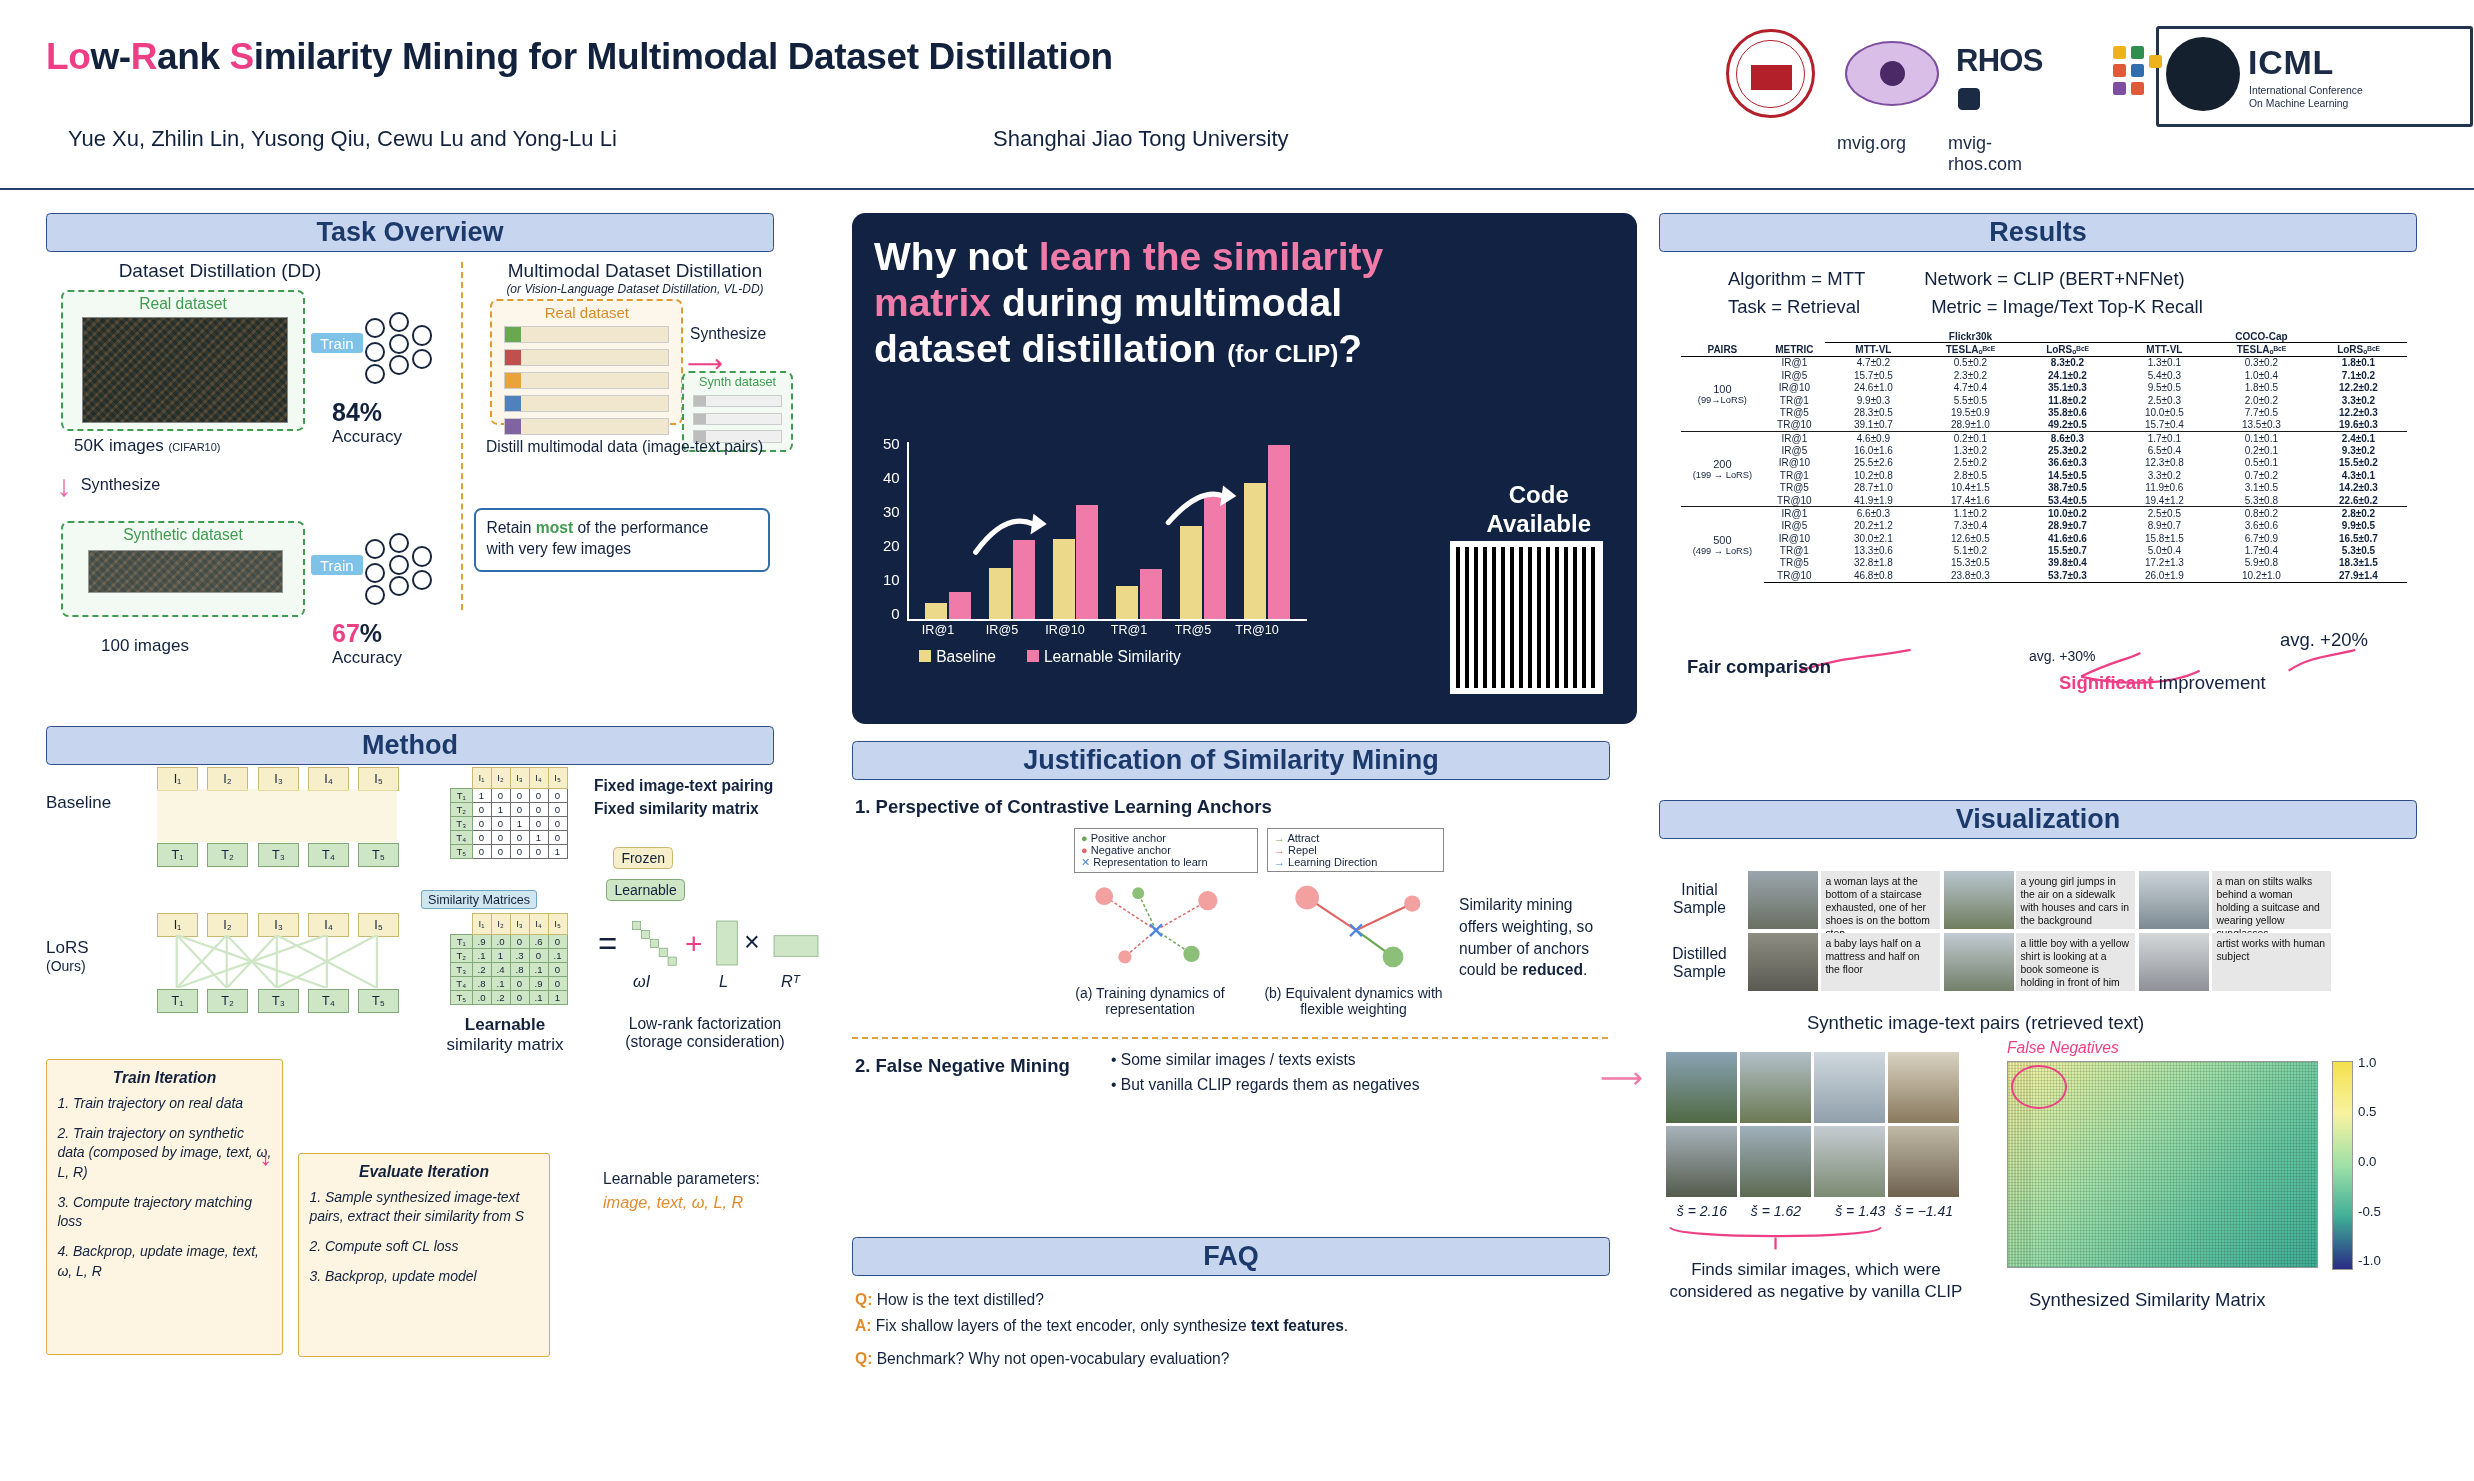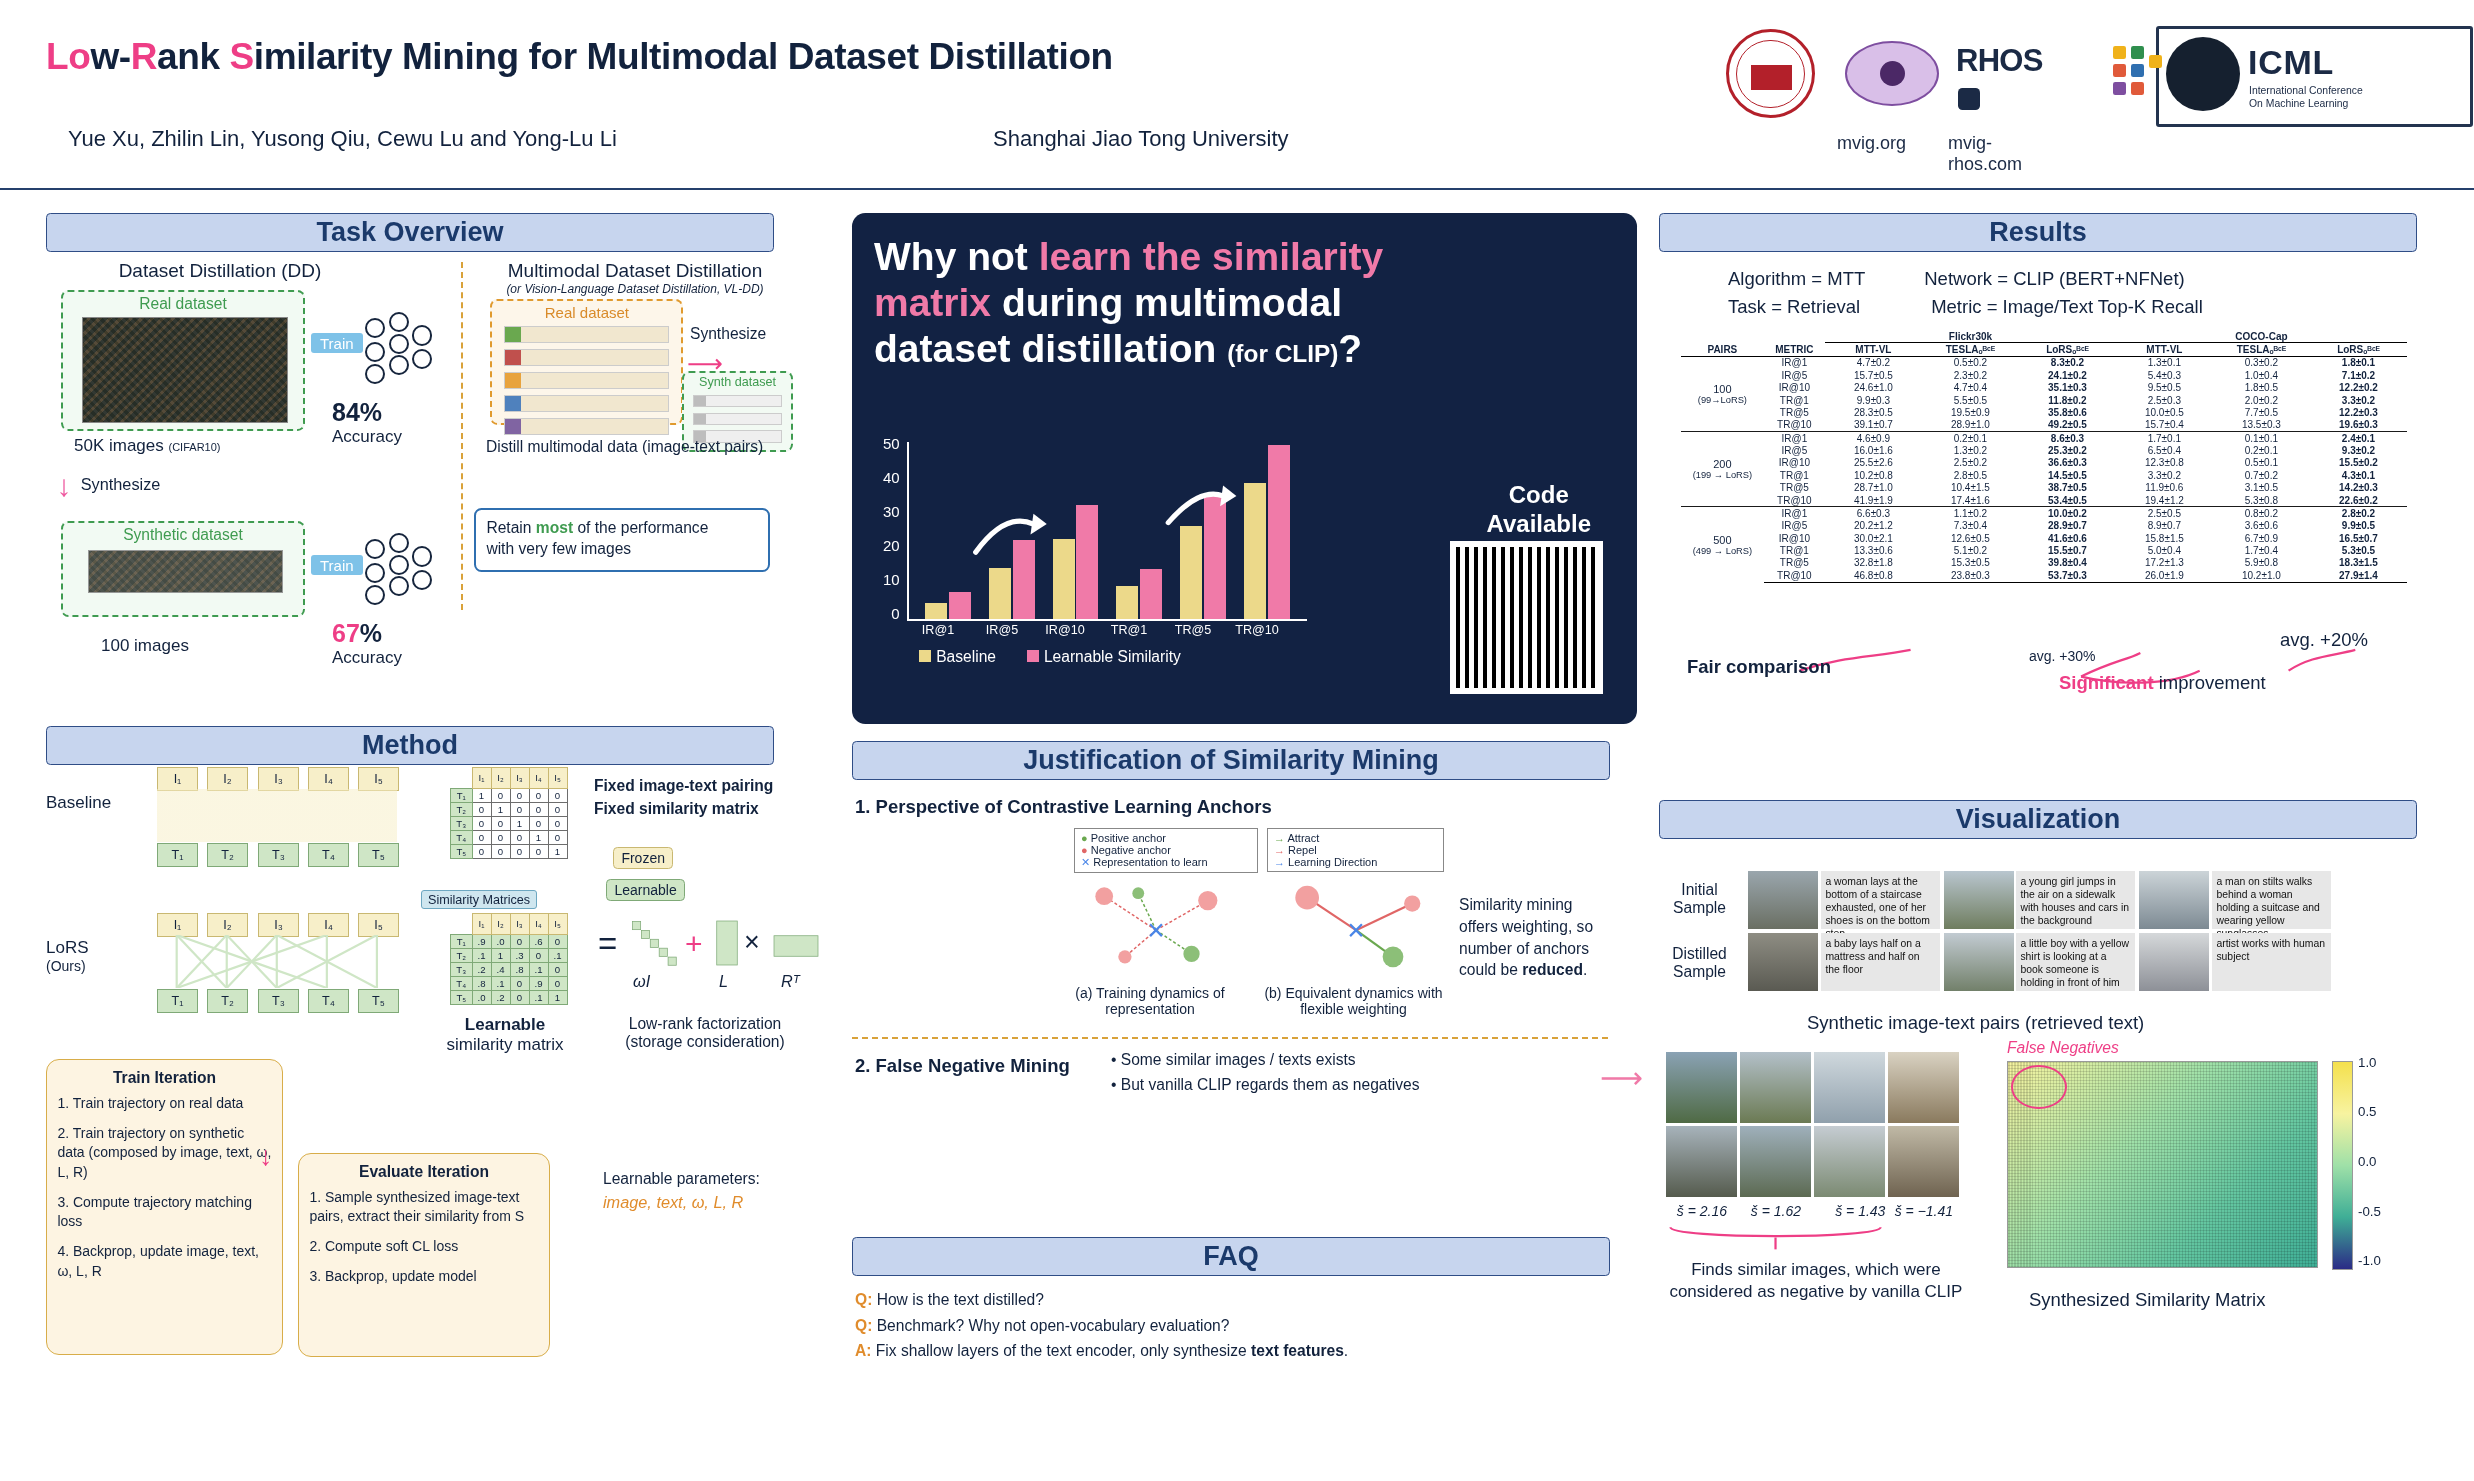--- a/index.html
+++ b/index.html
@@ -65,21 +65,21 @@
   .acc{font-size:25px;font-weight:bold;}
   .callout{border:2.2px solid #2f6fb0;border-radius:7.4px;background:#fff;font-size:15.6px;line-height:1.35;padding:7.4px 10.4px;box-sizing:border-box;}
 
   
   #method{left:46px;top:726px;width:785px;height:711px;}
   .matcell{border:0.7px solid #6d6d6d;box-sizing:border-box;font-size:9.6px;text-align:center;}
   .seqbox{background:#f7efc9;border:1.5px solid #c9b871;}
   .greencell{background:#cfe6c6;border:0.7px solid #7fa977;}
   .legend-frozen{background:#f7efc9;border:1.5px solid #c9b871;border-radius:4.4px;font-size:14px;text-align:center;padding:2.2px 7.4px;}
   .legend-learn{background:#cfe6c6;border:1.5px solid #7fa977;border-radius:4.4px;font-size:14px;text-align:center;padding:2.2px 7.4px;}
-  .steplist{border:1.5px solid #d8ad49;border-radius:13px;background:#fdf4e2;font-size:14px;line-height:1.4;padding:7.4px 10.4px;box-sizing:border-box;}
+  .steplist{border:1.5px solid #d8ad49;border-radius:3px;background:#fdf4e2;font-size:14px;line-height:1.4;padding:7.4px 10.4px;box-sizing:border-box;font-style:italic;}
   .steplist .hd{font-weight:bold;text-align:center;font-size:15.6px;margin-bottom:4.4px;}
   .formula{border:2.2px solid #2f6fb0;border-radius:7.4px;background:#fff;font-family:"Liberation Serif",serif;font-style:italic;font-size:30px;text-align:center;}
 
   
   #hero{left:852px;top:213px;width:785px;height:511px;background:#122243;border-radius:13.3px;}
   .hero-q{color:#fff;font-size:39px;font-weight:bold;line-height:1.18;padding:21px 22px 0 22px;}
   .hero-q .pink{color:#f07aa8;}
   .hero-q .small{font-size:24.4px;}
   .chartbox{position:absolute;left:30px;top:222px;width:444px;height:237px;}
   .axisnum{color:#fff;font-size:15px;position:absolute;text-align:right;width:22px;}
@@ -859,22 +859,22 @@
       <div>• <span>Some similar images / texts exists</span></div>
       <div>• <span>But vanilla CLIP regards them as negatives</span></div>
     </div>
     <div style="position:absolute;left:748px;top:319px;font-size:30px;color:#f07aa8;">⟶</div>
   </div>
 
   <div class="box" id="faq">
     <div class="panel-title" style="width:756px;">FAQ</div>
     <div style="position:absolute;left:3px;top:52px;width:756px;" class="qa">
       <div style="margin-bottom:3px;"><span class="q">Q:</span><span> How is the text distilled?</span></div>
+      <div style="margin-bottom:10.4px;"><span class="q">A:</span><span> Fix shallow layers of the text encoder, only synthesize <b>text features</b>.</span></div>
       <div style="margin-bottom:3px;"><span class="q">Q:</span><span> Benchmark? Why not open-vocabulary evaluation?</span></div>
-      <div style="margin-bottom:10.4px;"><span class="q">A:</span><span> Fix shallow layers of the text encoder, only synthesize <b>text features</b>.</span></div>
     </div>
   </div>
 
   <div class="box" id="viz">
     <div class="panel-title" style="width:756px;">Visualization</div>
 
     <div style="position:absolute;left:0;top:81px;font-size:15.6px;text-align:center;width:81px;">Initial<br>Sample</div>
     <div style="position:absolute;left:0;top:145px;font-size:15.6px;text-align:center;width:81px;">Distilled<br>Sample</div>
 
     <div style="position:absolute;left:89px;top:71px;">

